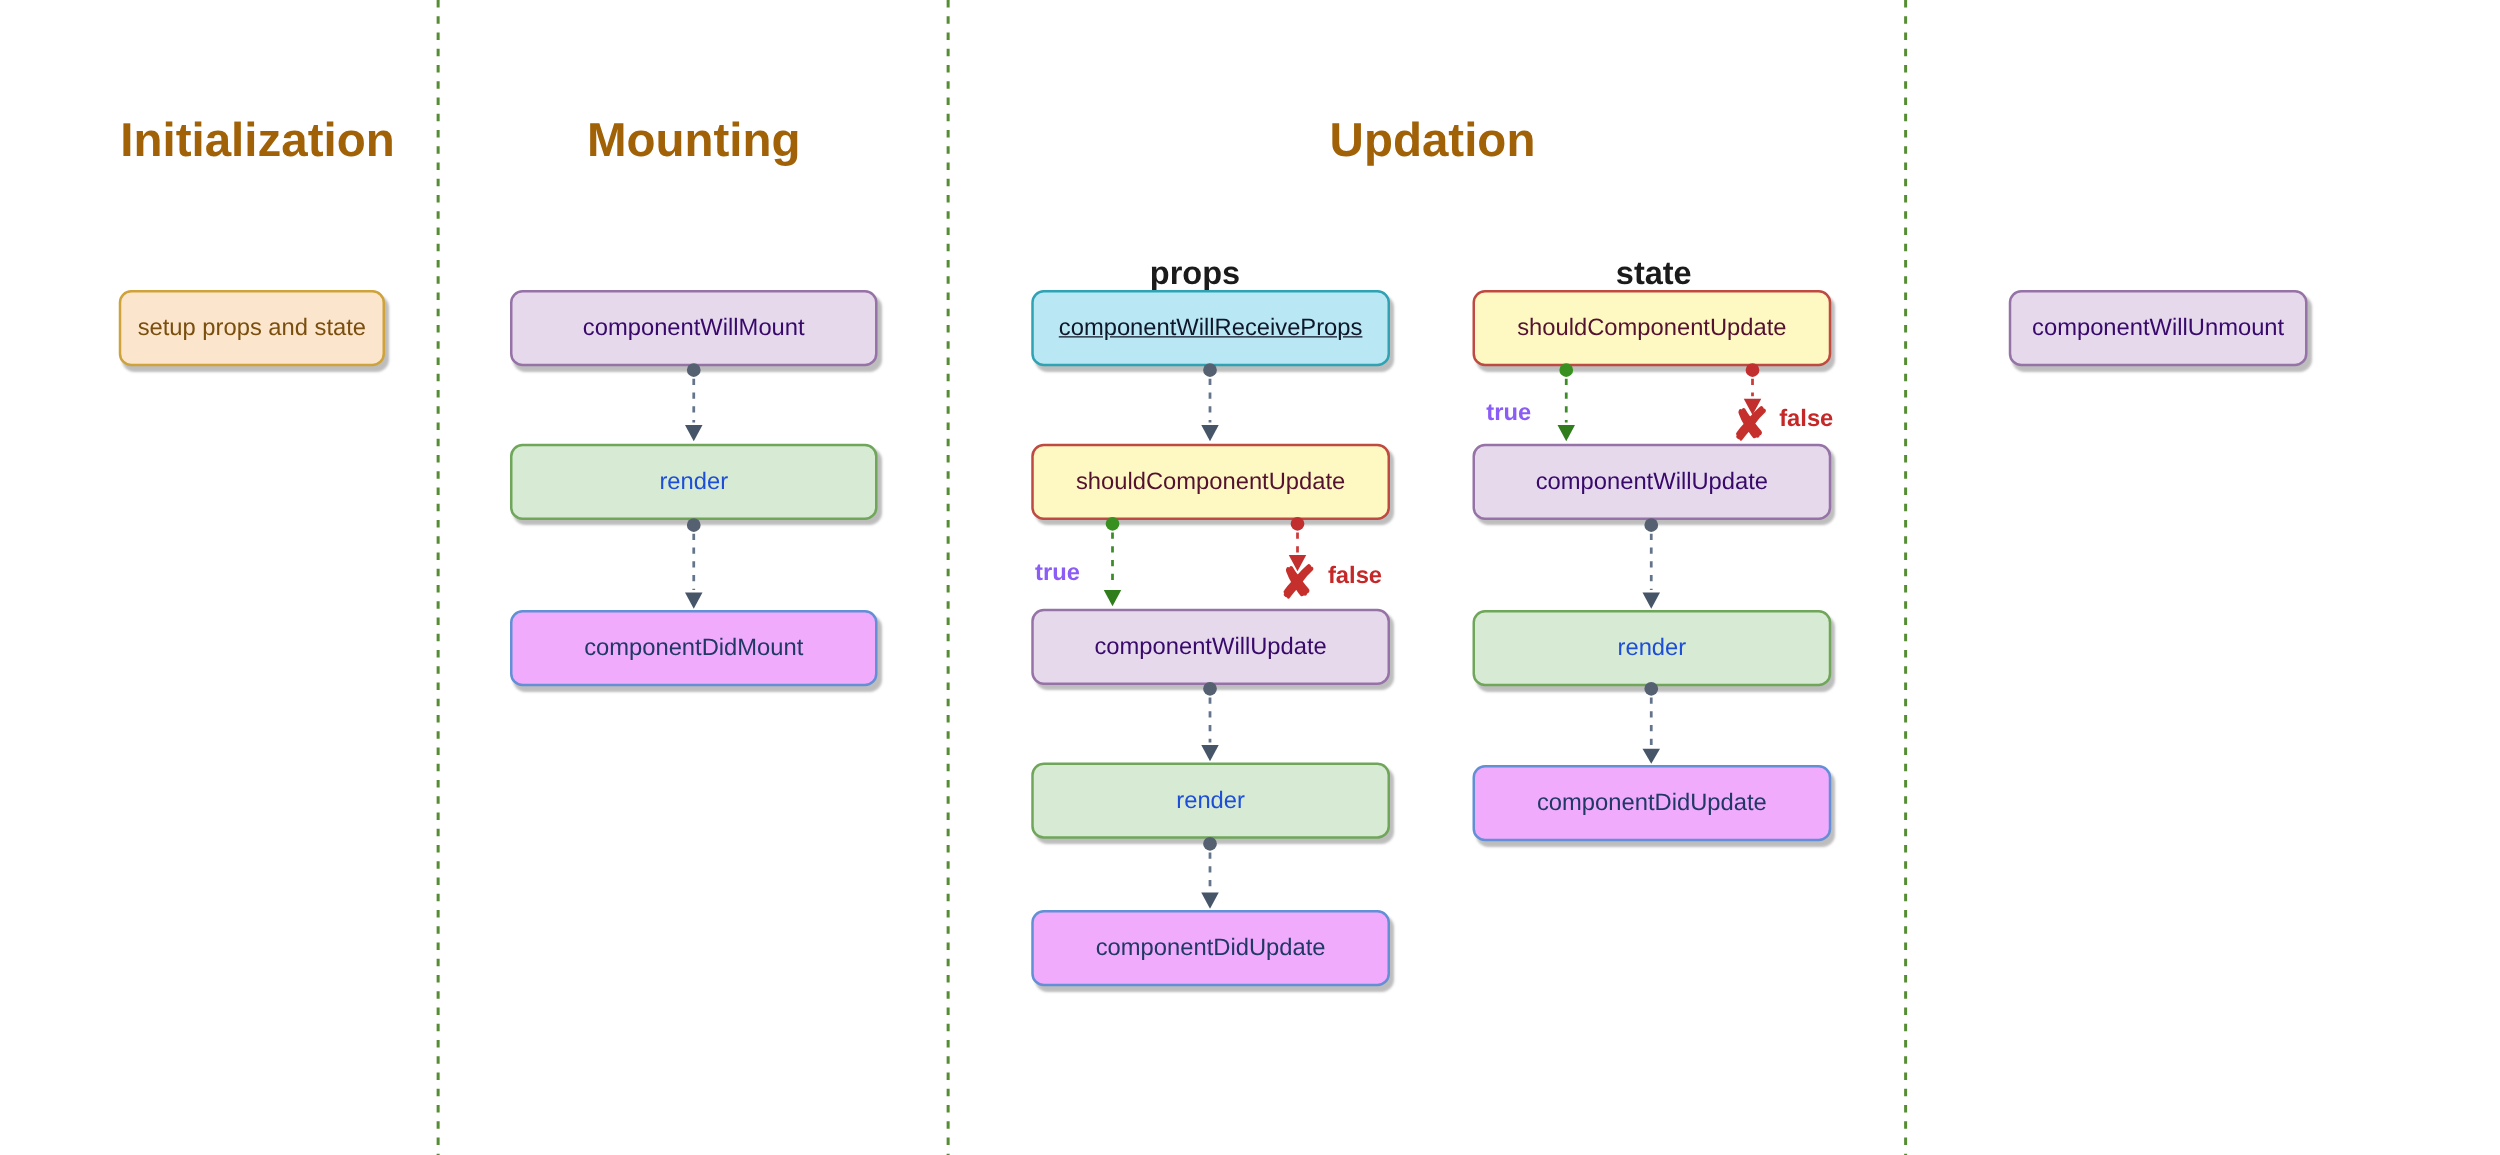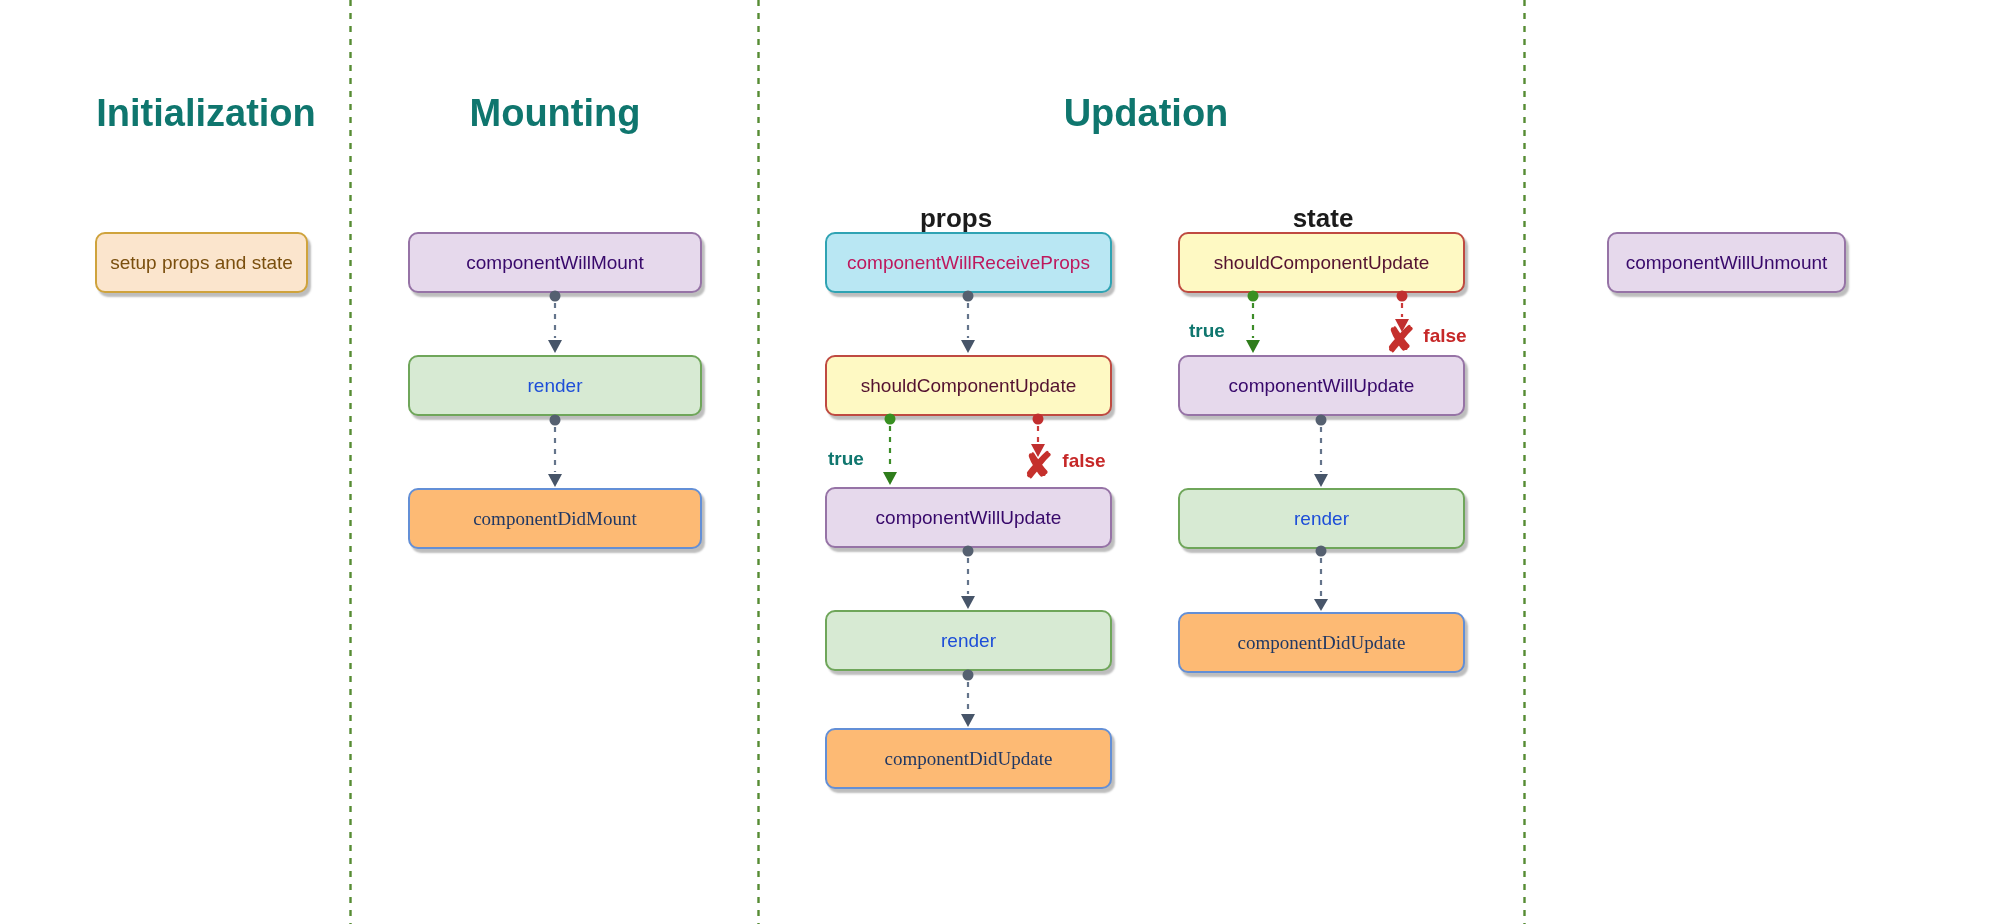--- a/index.html
+++ b/index.html
@@ -8,39 +8,39 @@
   
   #overlay{position:absolute;left:0;top:0;z-index:3;pointer-events:none;}
   .divider line{stroke:#568c33;stroke-width:2.4;stroke-dasharray:6 7;}
   .conn line{stroke-width:2.2;stroke-dasharray:5 6;fill:none;}
   .conn.gray line{stroke:#64748b}.conn.gray circle{fill:#556070}.conn.gray polygon{fill:#475569}
   .conn.green line{stroke:#3c8c28}.conn.green circle{fill:#389021}.conn.green polygon{fill:#2f7d1b}
   .conn.red line{stroke:#cc3a3a}.conn.red circle{fill:#c12f2f}.conn.red polygon{fill:#c12f2f}
 
   
   .sec-title{position:absolute;transform:translateX(-50%);font-size:38px;font-weight:600;
-    color:#0f766e;white-space:nowrap;z-index:2;}
+    color:#a16207;white-space:nowrap;z-index:2;}
   .sub-title{position:absolute;transform:translateX(-50%);font-size:26px;font-weight:600;
     color:#1b1b1b;white-space:nowrap;z-index:2;margin-top:27px;}
 
   
   .node{position:absolute;height:61px;box-sizing:border-box;border:2px solid;border-radius:10px;
     display:flex;align-items:center;justify-content:center;font-size:19px;font-weight:500;
     white-space:nowrap;z-index:2;box-shadow:3px 4px 2px rgba(0,0,0,0.26);}
   .node.orange{background:#fbe5cd;border-color:#cfa33c;color:#7a4f0e;}
   .node.purple{background:#e6d9ec;border-color:#9673a6;color:#38096b;}
   .node.green {background:#d7ead3;border-color:#6fa65a;color:#1d4ed8;}
-  .node.blue  {background:#fdba74;border-color:#638fd6;color:#203864;font-family:Liberation Serif, serif;}
-  .node.cyan  {background:#b9e7f3;border-color:#2fa3b3;color:#be185d;}
+  .node.blue  {background:#f0abfc;border-color:#638fd6;color:#203864;}
+  .node.cyan  {background:#b9e7f3;border-color:#2fa3b3;color:#0f172a;text-decoration:underline;}
   .node.red   {background:#fef9c3;border-color:#bf4a41;color:#541230;}
 
   
   .branch-label{position:absolute;transform:translate(-50%,-50%);font-size:19px;font-weight:700;
     white-space:nowrap;z-index:4;}
-  .branch-label.true{color:#0f766e;}
+  .branch-label.true{color:#8b5cf6;}
   .branch-label.false{color:#c62828;}
   .x-mark{position:absolute;transform:translate(-50%,-50%);font-size:36px;font-weight:700;
     color:#c5302c;z-index:4;line-height:1;}
 </style>
 </head>
 <body>
 
 <div id="canvas">
 
   <div class="sec-title" style="left:206px;top:92px">Initialization</div>

